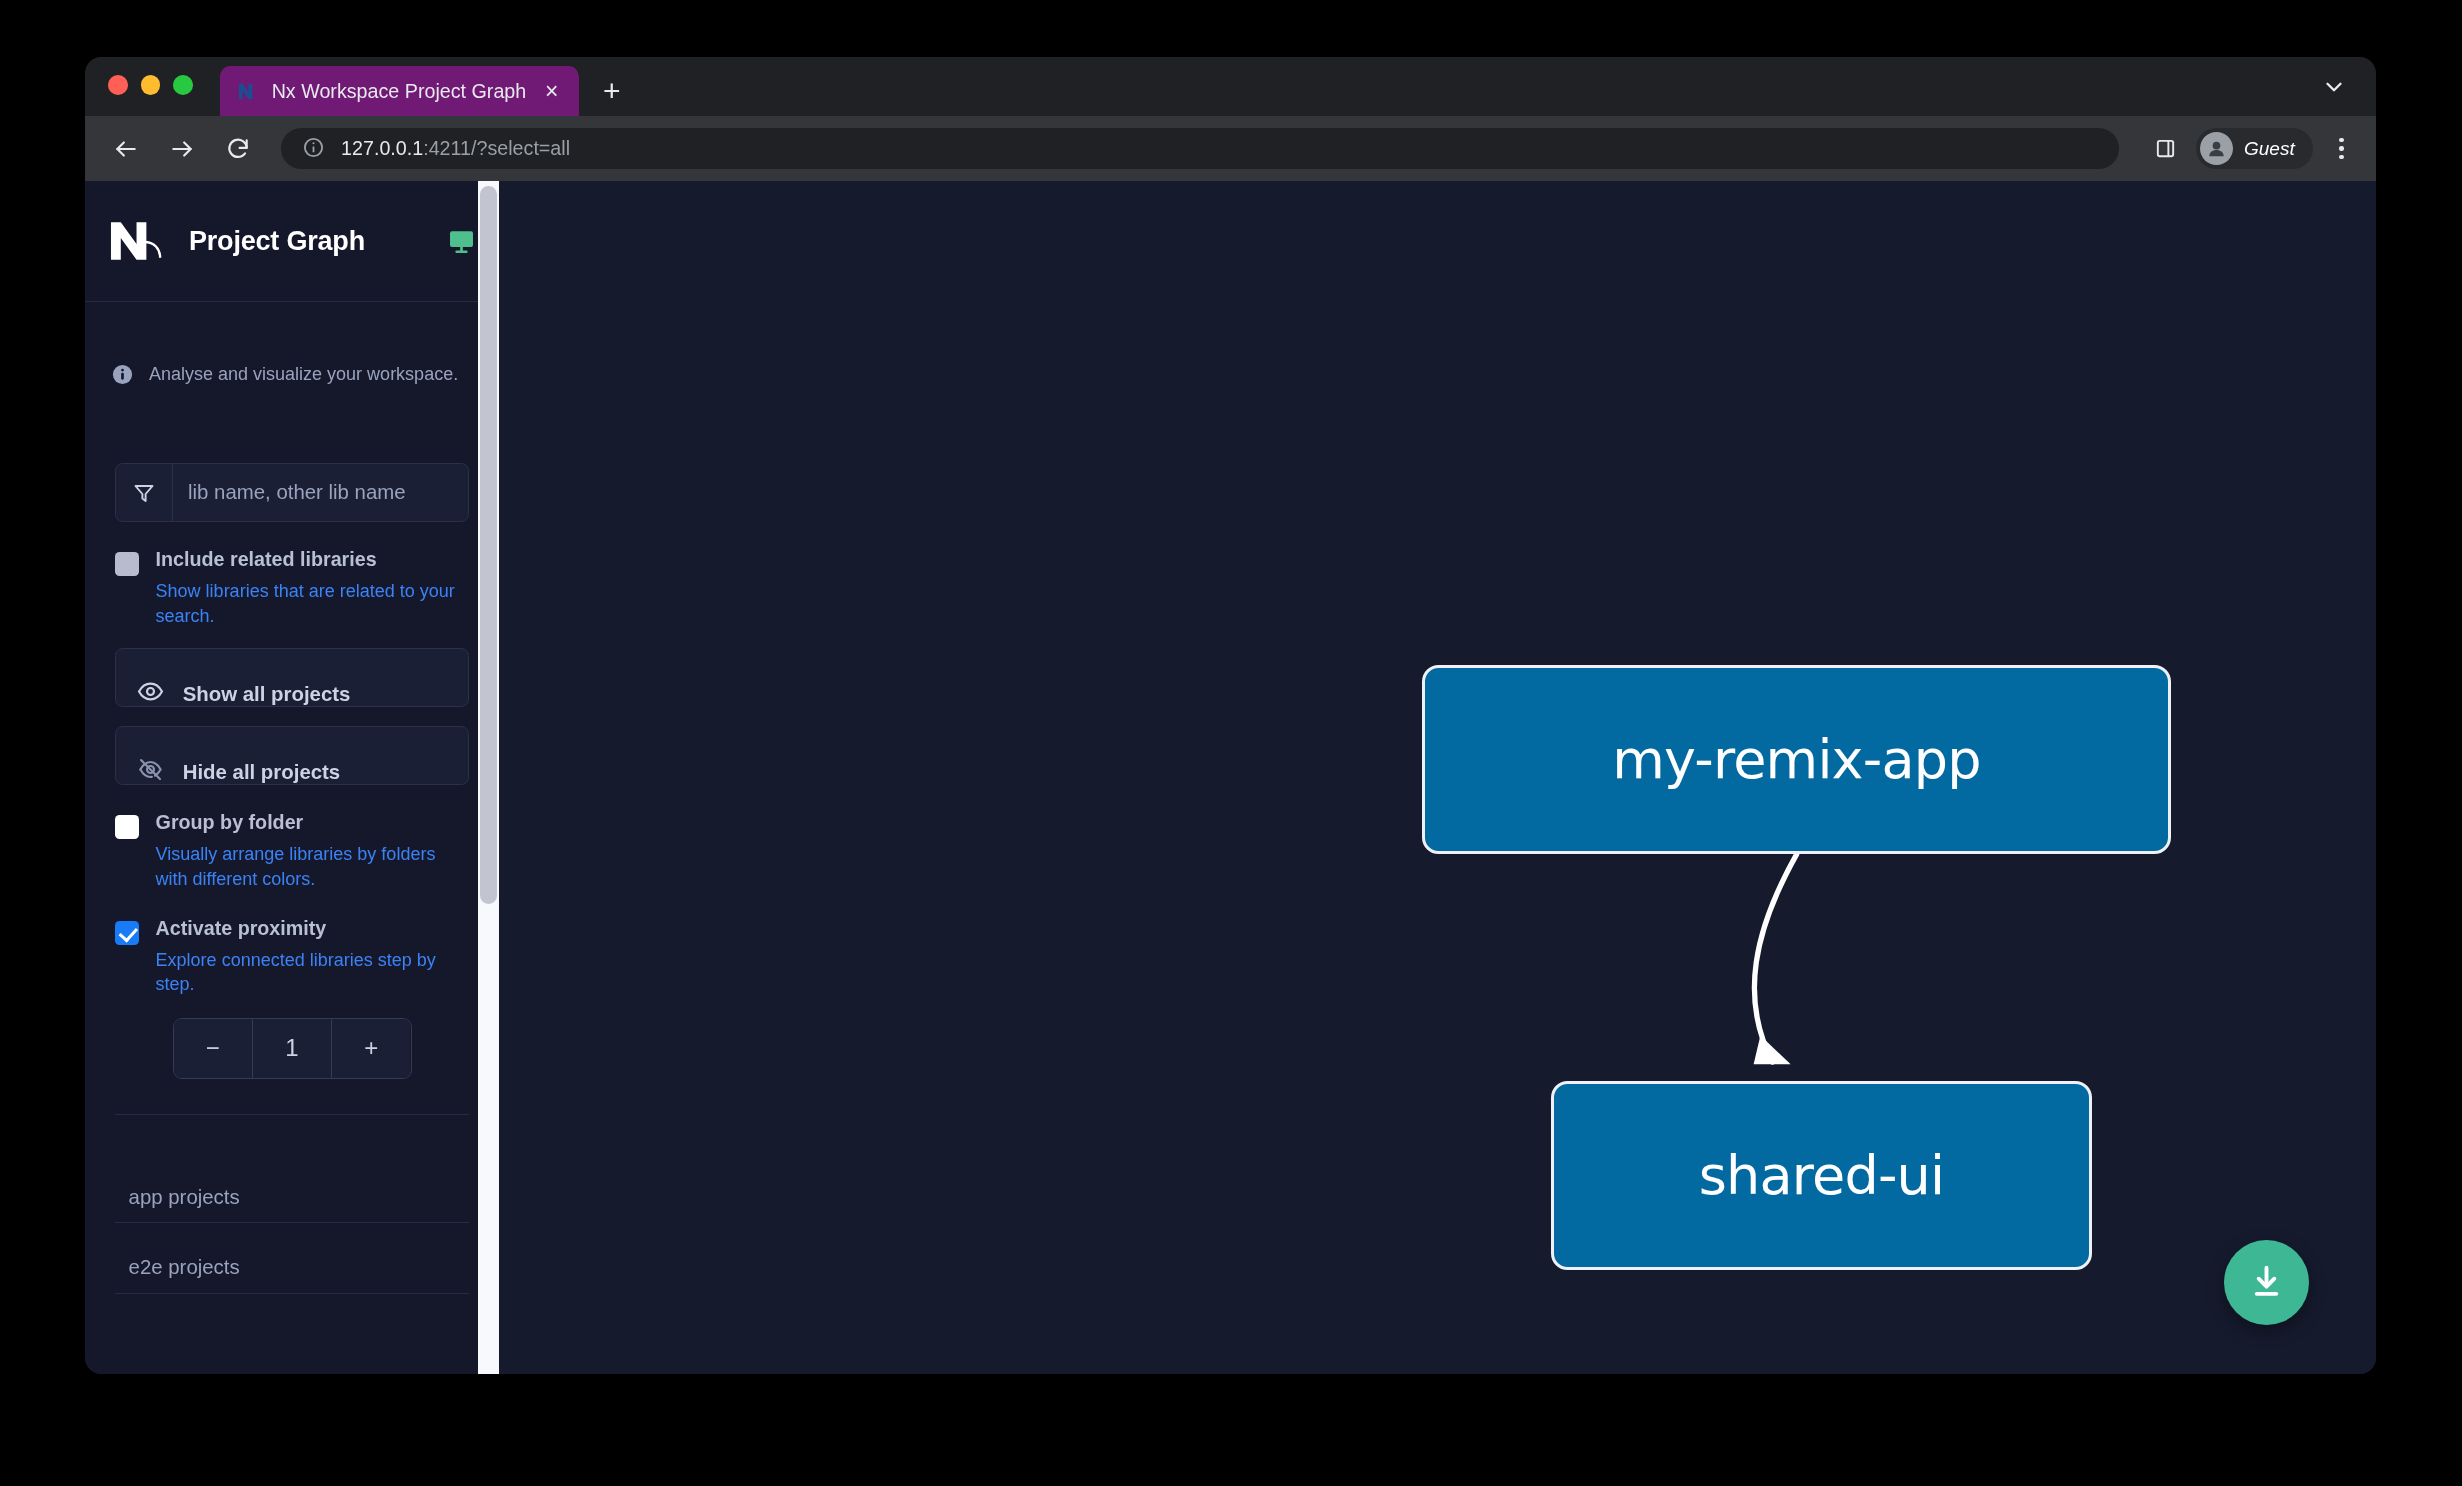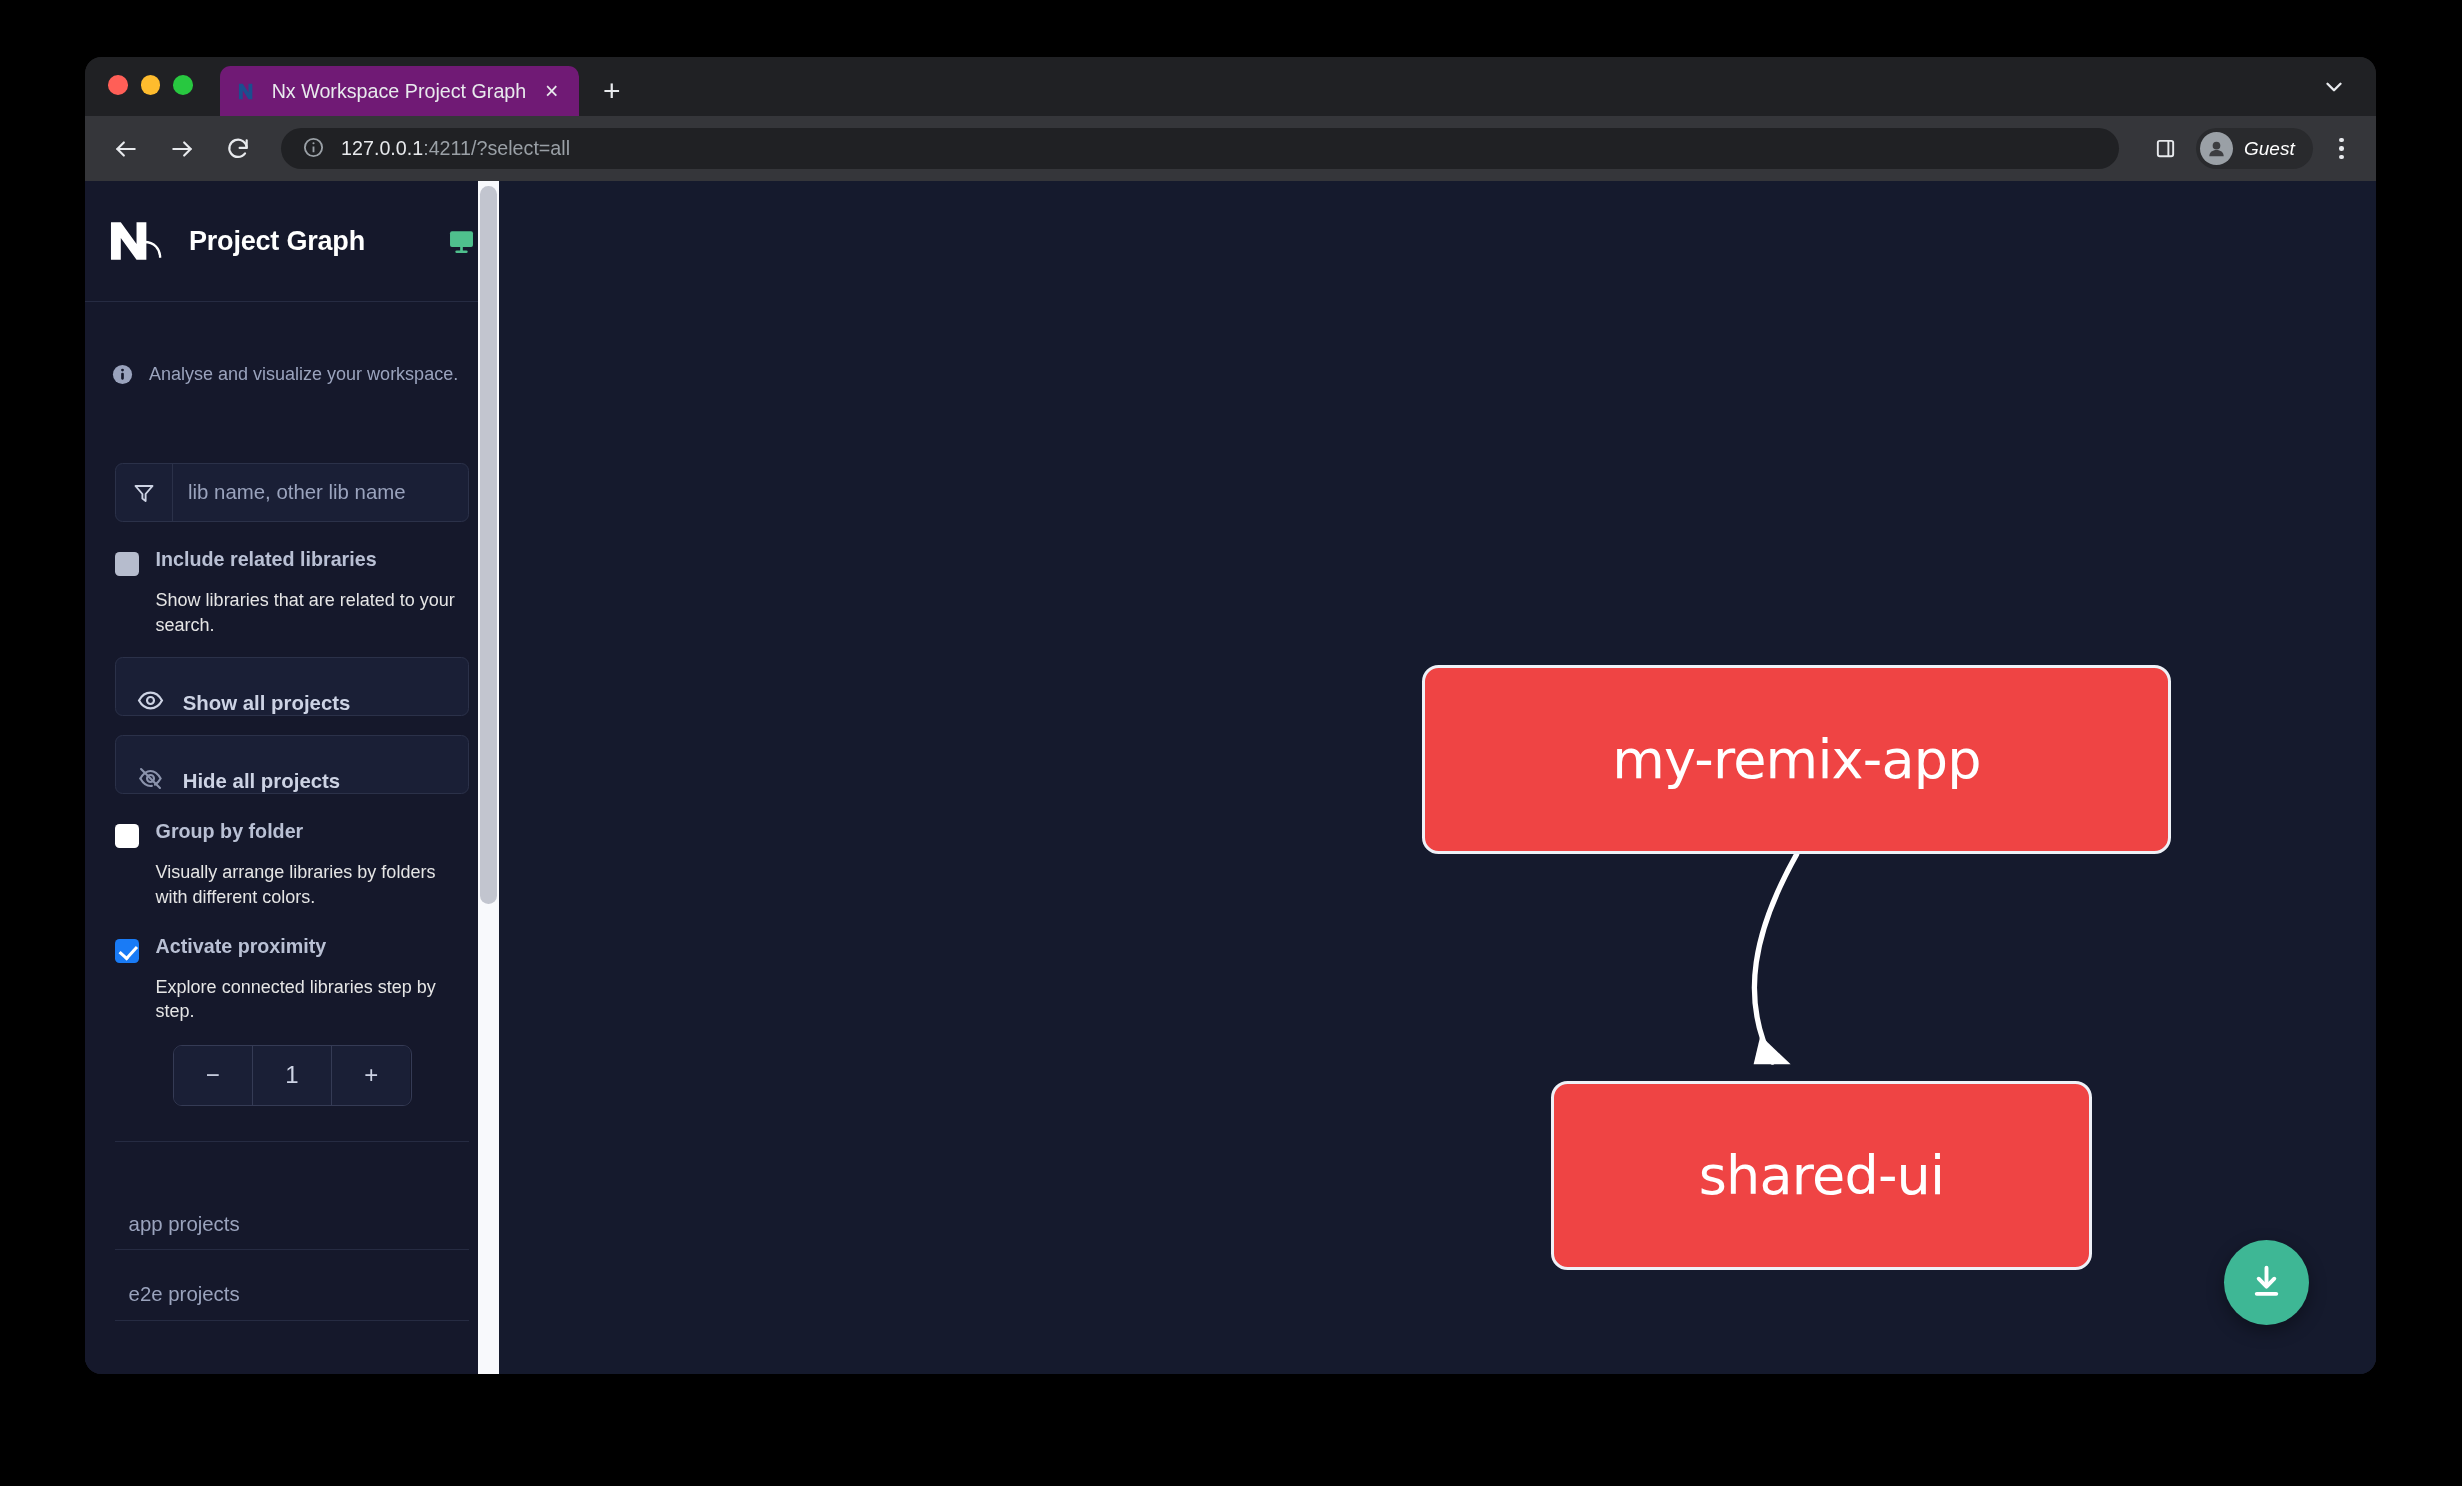--- a/index.html
+++ b/index.html
@@ -207,21 +207,21 @@
     content: "";
     position: absolute;
     left: 7.6px; top: 3px;
     width: 7.6px; height: 13.6px;
     border: solid #ffffff;
     border-width: 0 3.4px 3.4px 0;
     transform: rotate(42deg);
   }
   .opt-text { flex: 1; }
   .opt-label { color: #b9c0d4; font-size: 19.7px; font-weight: 700; display: block; }
-  .opt-desc { color: #e5e5e5; font-size: 18px; line-height: 1.35; display: block; margin-top: 17px; }
+  .opt-desc { color: #3b82f6; font-size: 18px; line-height: 1.35; display: block; margin-top: 8px; }
 
   .pill-btn {
     margin-top: 19.7px;
     height: 59px;
     border: 1.5px solid #2b3149;
     background: #1a1f36;
     border-radius: 7.6px;
     display: flex; align-items: flex-end;
     gap: 18px;
     padding: 0 19.7px;
@@ -276,21 +276,21 @@
   .graph {
     flex: 1;
     position: relative;
     background: #151a2d;
     overflow: hidden;
   }
   .graph-svg { position: absolute; inset: 0; width: 100%; height: 100%; }
 
   .node {
     position: absolute;
-    background: #ef4444;
+    background: #0369a1;
     border: 3.8px solid #eef1f7;
     border-radius: 16.6px;
     display: flex; align-items: center; justify-content: center;
   }
   .node-label {
     color: #ffffff;
     font-size: 54px;
     font-family: "DejaVu Sans", sans-serif;
     letter-spacing: -0.8px;
     white-space: nowrap;

